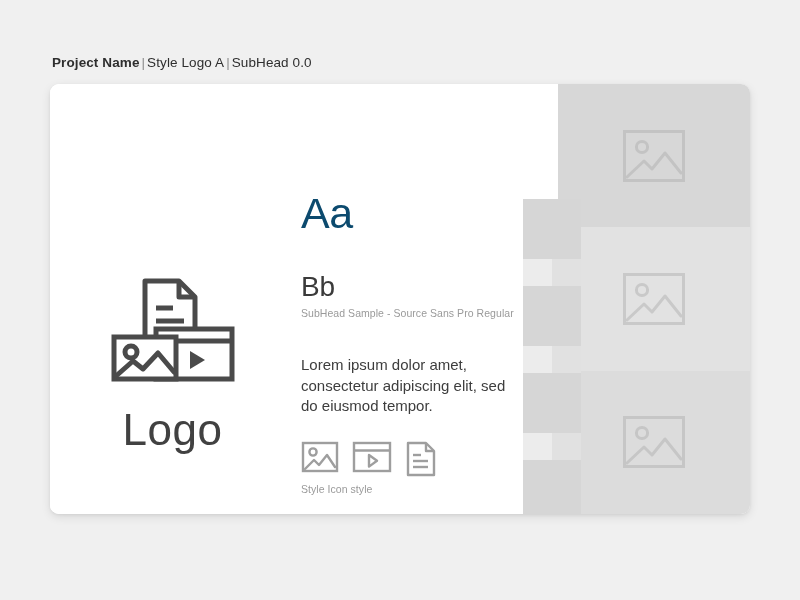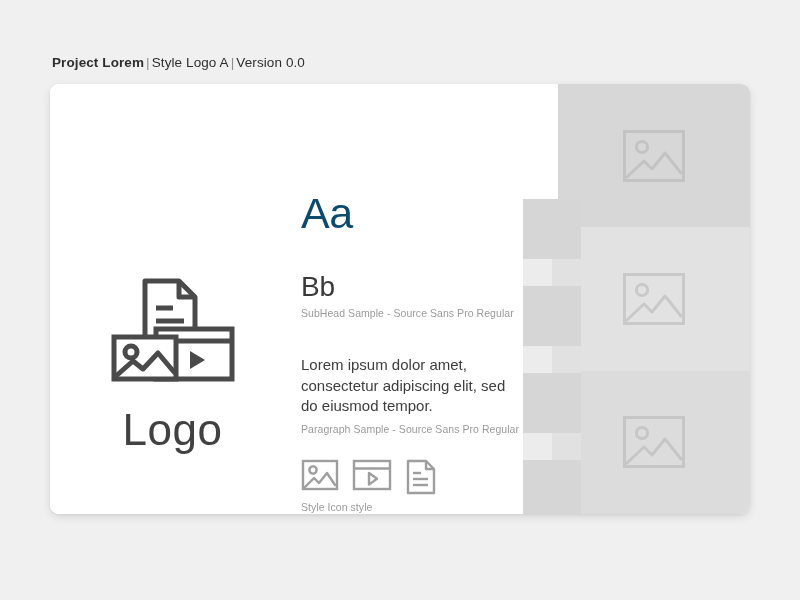--- a/index.html
+++ b/index.html
@@ -149,21 +149,21 @@
     flex: 1 1 0;
     display: flex;
     align-items: center;
     justify-content: center;
   }
 </style>
 </head>
 <body>
 
 <div class="page-header">
-  <span class="bold">Project Lorem</span><span class="sep">|</span><span>Style Logo A</span><span class="sep">|</span><span>Version 0.0</span>
+  <span class="bold">Project Name</span><span class="sep">|</span><span>Style Logo A</span><span class="sep">|</span><span>SubHead 0.0</span>
 </div>
 
 <div class="tile-card">
 
   <div class="card-left">
 
     <div class="logo-block">
       <svg class="logo-mark" viewBox="0 0 128 108">
 
         <path d="M36 6 H70 L86 22 V84 H36 Z" fill="#ffffff" stroke="#4a4a4a" stroke-width="5" stroke-linejoin="round"></path>
@@ -183,21 +183,20 @@
     </div>
 
     <div class="type-col">
 
       <div class="sample-aa">Aa</div>
 
       <div class="sample-bb">Bb</div>
       <div class="caption">SubHead Sample - Source Sans Pro Regular</div>
 
       <div class="paragraph-sample">Lorem ipsum dolor amet, consectetur adipiscing elit, sed do eiusmod tempor.</div>
-      <div class="caption">Paragraph Sample - Source Sans Pro Regular</div>
 
       <div class="icon-row">
         <svg class="style-icon" width="38" height="32" viewBox="0 0 38 32">
           <rect x="2" y="2" width="34" height="28" fill="none" stroke="#9e9e9e" stroke-width="2.4"></rect>
           <circle cx="12" cy="11" r="3.6" fill="none" stroke="#9e9e9e" stroke-width="2.4"></circle>
           <path d="M4 28 L13 19 L18 24 L26 14 L34 26" fill="none" stroke="#9e9e9e" stroke-width="2.4" stroke-linejoin="round" stroke-linecap="round"></path>
         </svg>
 
         <svg class="style-icon" width="40" height="32" viewBox="0 0 40 32">
           <rect x="2" y="2" width="36" height="28" fill="none" stroke="#9e9e9e" stroke-width="2.4"></rect>

